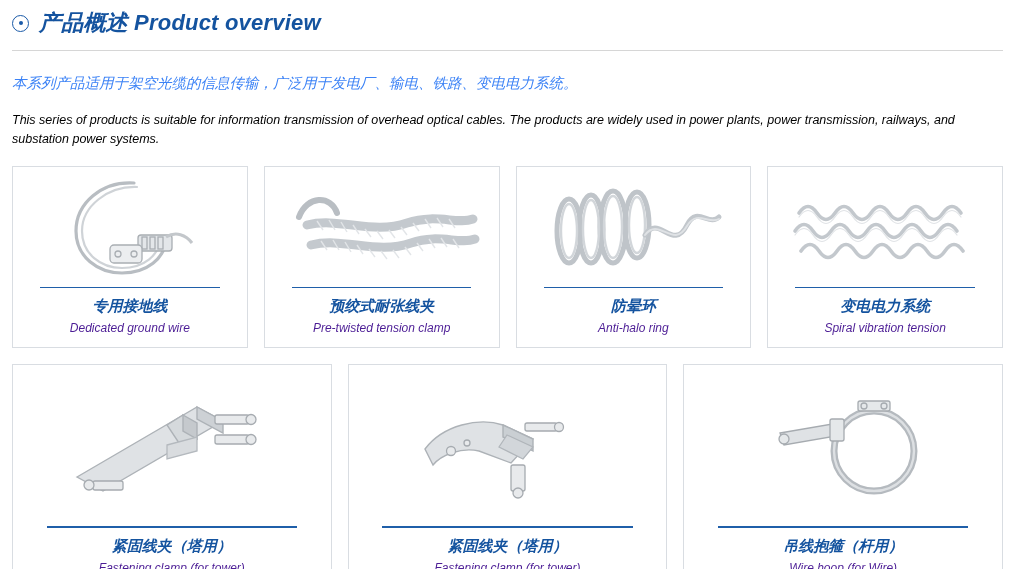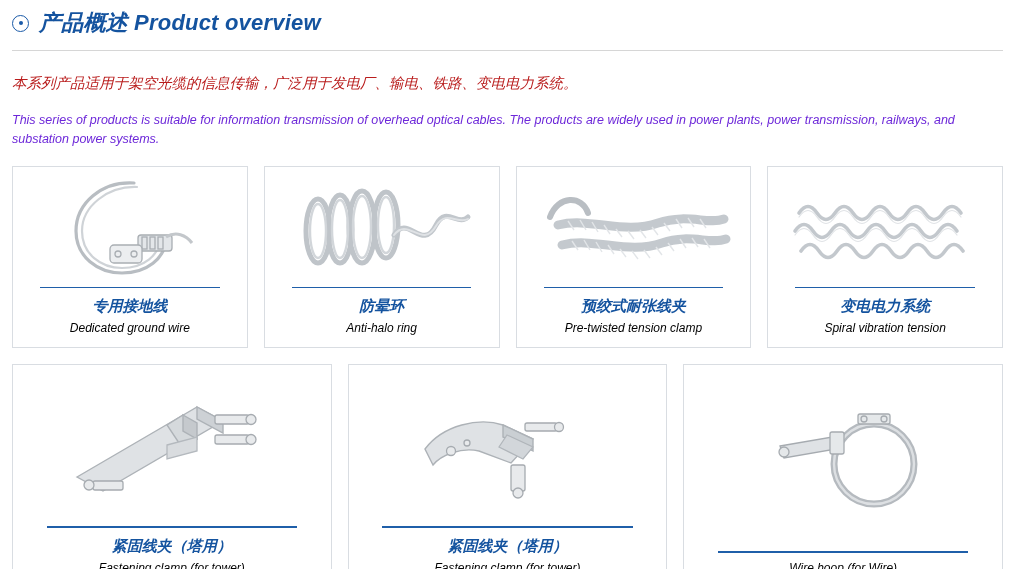--- a/index.html
+++ b/index.html
@@ -59,27 +59,27 @@
   }
   .header-rule {
     border: 0;
     border-top: 1px solid #d6d6d6;
     margin: 4px 0 22px 0;
   }
 
   
   .intro-cn {
     font-size: 14.5px;
-    color: #b91c1c;
+    color: #3b82f6;
     margin: 0 0 14px 0;
     line-height: 1.5;
   }
   .intro-en {
     font-size: 12.5px;
-    color: #6d28d9;
+    color: #000000;
     margin: 16px 0 16px 0;
     line-height: 1.55;
     max-width: 995px;
   }
 
   
   .grid {
     display: flex;
     gap: 16px;
     margin-bottom: 16px;
@@ -115,21 +115,21 @@
   .card-title-cn {
     font-size: 15px;
     font-weight: bold;
     color: #14539f;
     text-align: center;
     line-height: 1.3;
     margin-bottom: 5px;
   }
   .card-title-en {
     font-size: 12px;
-    color: #000000;
+    color: #4c1d95;
     text-align: center;
     line-height: 1.3;
     padding-bottom: 2px;
   }
 </style>
 </head>
 <body>
 
 <div class="page">
 
@@ -161,44 +161,20 @@
             <rect x="68" y="72" width="32" height="18" rx="4"></rect>
             <circle cx="76" cy="81" r="3"></circle>
             <circle cx="92" cy="81" r="3"></circle>
           </g>
           <path d="M124 64 C 134 58, 144 62, 150 70" fill="none" stroke="#c3c7cb" stroke-width="3"></path>
         </svg>
       </div>
       <div class="card-divider"></div>
       <div class="card-title-cn">专用接地线</div>
       <div class="card-title-en">Dedicated ground wire</div>
-    </div>
-
-    <div class="card">
-      <div class="card-figure">
-        <svg width="200" height="115" viewBox="0 0 200 115" aria-hidden="true">
-          <g fill="none" stroke="#bfc4c9" stroke-width="5" stroke-linecap="round">
-            <ellipse cx="36" cy="58" rx="12" ry="32"></ellipse>
-            <ellipse cx="58" cy="56" rx="12" ry="34"></ellipse>
-            <ellipse cx="80" cy="54" rx="13" ry="36"></ellipse>
-            <ellipse cx="104" cy="52" rx="12" ry="33"></ellipse>
-          </g>
-          <g fill="none" stroke="#d2d6da" stroke-width="2.4">
-            <ellipse cx="36" cy="58" rx="8" ry="27"></ellipse>
-            <ellipse cx="58" cy="56" rx="8" ry="29"></ellipse>
-            <ellipse cx="80" cy="54" rx="9" ry="31"></ellipse>
-            <ellipse cx="104" cy="52" rx="8" ry="28"></ellipse>
-          </g>
-          <path d="M112 62 C 126 40, 140 80, 154 52 C 164 32, 176 54, 186 44" fill="none" stroke="#c2c7cc" stroke-width="5" stroke-linecap="round"></path>
-          <path d="M112 62 C 126 43, 140 77, 154 53 C 164 36, 176 52, 186 46" fill="none" stroke="#dfe2e5" stroke-width="2" stroke-linecap="round"></path>
-        </svg>
-      </div>
-      <div class="card-divider"></div>
-      <div class="card-title-cn">防晕环</div>
-      <div class="card-title-en">Anti-halo ring</div>
     </div>
 
     <div class="card">
       <div class="card-figure">
         <svg width="210" height="115" viewBox="0 0 210 115" aria-hidden="true">
           <g fill="none" stroke="#b9bec3" stroke-width="6" stroke-linecap="round">
             <path d="M22 44 C 30 22, 54 22, 60 40"></path>
           </g>
           <g fill="none" stroke="#c4c9ce" stroke-width="9" stroke-linecap="round">
             <path d="M30 52 C 62 44, 96 62, 130 50 C 160 40, 180 52, 196 46"></path>
@@ -233,20 +209,44 @@
         </svg>
       </div>
       <div class="card-divider"></div>
       <div class="card-title-cn">预绞式耐张线夹</div>
       <div class="card-title-en">Pre-twisted tension clamp</div>
     </div>
 
     <div class="card">
       <div class="card-figure">
         <svg width="200" height="115" viewBox="0 0 200 115" aria-hidden="true">
+          <g fill="none" stroke="#bfc4c9" stroke-width="5" stroke-linecap="round">
+            <ellipse cx="36" cy="58" rx="12" ry="32"></ellipse>
+            <ellipse cx="58" cy="56" rx="12" ry="34"></ellipse>
+            <ellipse cx="80" cy="54" rx="13" ry="36"></ellipse>
+            <ellipse cx="104" cy="52" rx="12" ry="33"></ellipse>
+          </g>
+          <g fill="none" stroke="#d2d6da" stroke-width="2.4">
+            <ellipse cx="36" cy="58" rx="8" ry="27"></ellipse>
+            <ellipse cx="58" cy="56" rx="8" ry="29"></ellipse>
+            <ellipse cx="80" cy="54" rx="9" ry="31"></ellipse>
+            <ellipse cx="104" cy="52" rx="8" ry="28"></ellipse>
+          </g>
+          <path d="M112 62 C 126 40, 140 80, 154 52 C 164 32, 176 54, 186 44" fill="none" stroke="#c2c7cc" stroke-width="5" stroke-linecap="round"></path>
+          <path d="M112 62 C 126 43, 140 77, 154 53 C 164 36, 176 52, 186 46" fill="none" stroke="#dfe2e5" stroke-width="2" stroke-linecap="round"></path>
+        </svg>
+      </div>
+      <div class="card-divider"></div>
+      <div class="card-title-cn">防晕环</div>
+      <div class="card-title-en">Anti-halo ring</div>
+    </div>
+
+    <div class="card">
+      <div class="card-figure">
+        <svg width="200" height="115" viewBox="0 0 200 115" aria-hidden="true">
           <g fill="none" stroke="#c3c8cd" stroke-width="3.6" stroke-linecap="round">
             <path d="M14 40 q 9 -13 18 0 q 9 13 18 0 q 9 -13 18 0 q 9 13 18 0 q 9 -13 18 0 q 9 13 18 0 q 9 -13 18 0 q 9 13 18 0 q 9 -13 18 0"></path>
             <path d="M10 58 q 9 -13 18 0 q 9 13 18 0 q 9 -13 18 0 q 9 13 18 0 q 9 -13 18 0 q 9 13 18 0 q 9 -13 18 0 q 9 13 18 0 q 9 -13 18 0"></path>
             <path d="M16 78 q 9 -13 18 0 q 9 13 18 0 q 9 -13 18 0 q 9 13 18 0 q 9 -13 18 0 q 9 13 18 0 q 9 -13 18 0 q 9 13 18 0 q 9 -13 18 0"></path>
           </g>
           <g fill="none" stroke="#e0e3e6" stroke-width="1.2" stroke-linecap="round">
             <path d="M14 44 q 9 -13 18 0 q 9 13 18 0 q 9 -13 18 0 q 9 13 18 0 q 9 -13 18 0 q 9 13 18 0 q 9 -13 18 0 q 9 13 18 0 q 9 -13 18 0"></path>
             <path d="M10 62 q 9 -13 18 0 q 9 13 18 0 q 9 -13 18 0 q 9 13 18 0 q 9 -13 18 0 q 9 13 18 0 q 9 -13 18 0 q 9 13 18 0 q 9 -13 18 0"></path>
           </g>
         </svg>
@@ -324,17 +324,18 @@
             <rect x="140" y="12" width="32" height="10" rx="2"></rect>
             <circle cx="146" cy="17" r="3"></circle>
             <circle cx="166" cy="17" r="3"></circle>
             <path d="M62 44 L 120 34 L 124 46 L 66 56 Z" fill="#dfe2e5"></path>
             <circle cx="66" cy="50" r="5"></circle>
             <rect x="112" y="30" width="14" height="22" rx="2"></rect>
           </g>
         </svg>
       </div>
       <div class="card-divider"></div>
+      <div class="card-title-cn">吊线抱箍（杆用）</div>
       <div class="card-title-en">Wire hoop (for Wire)</div>
     </div>
   </div>
 
 </div>
 
 </body></html>

